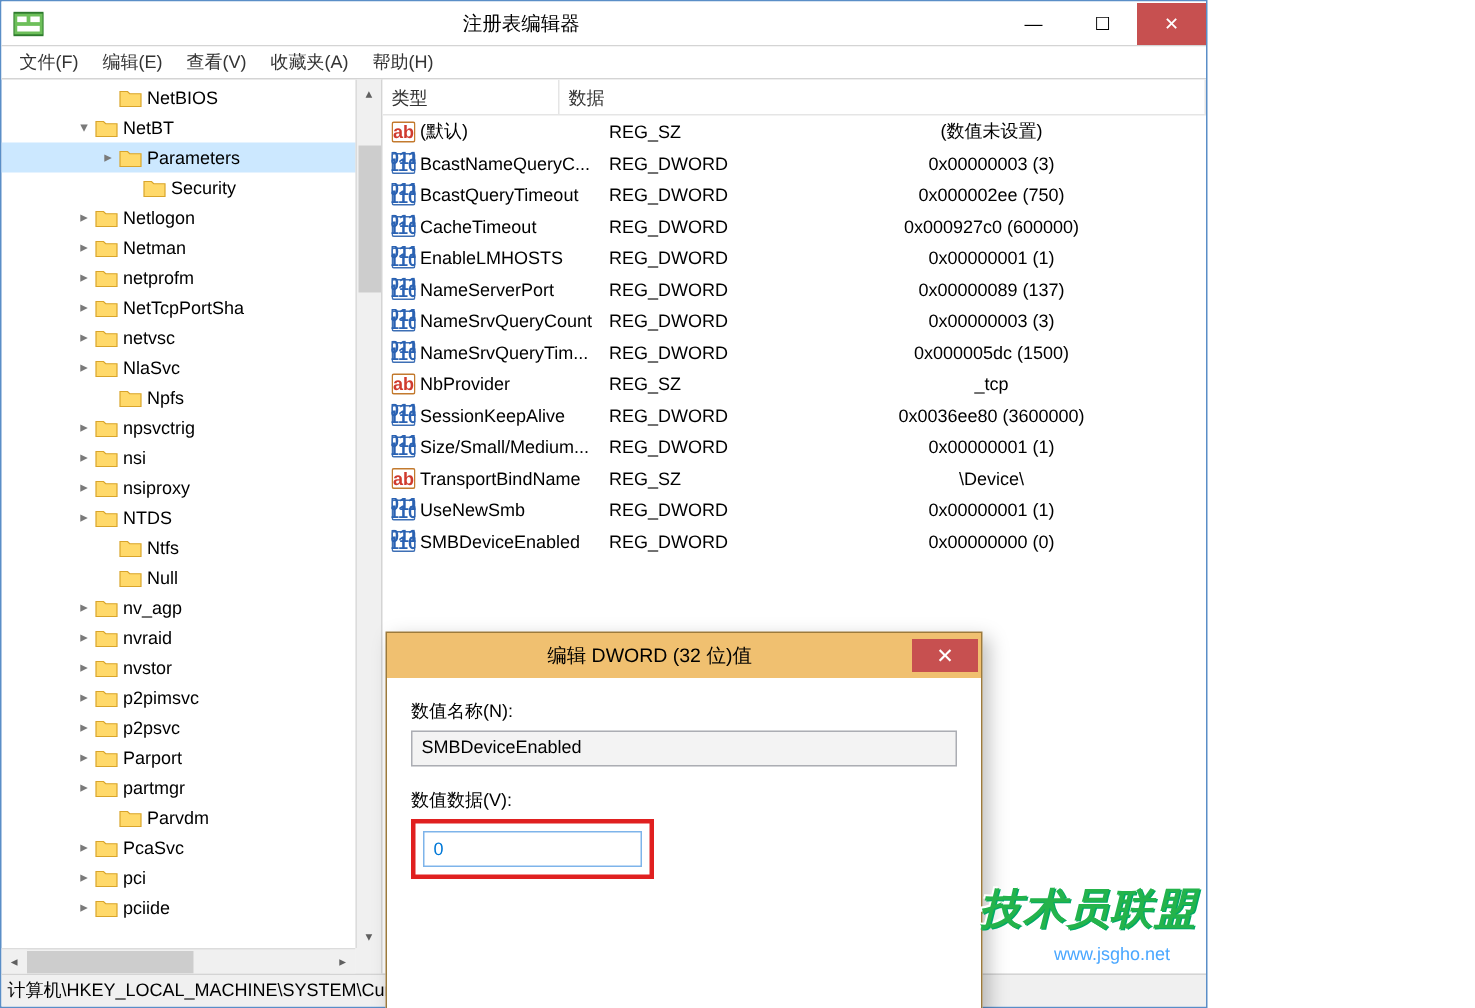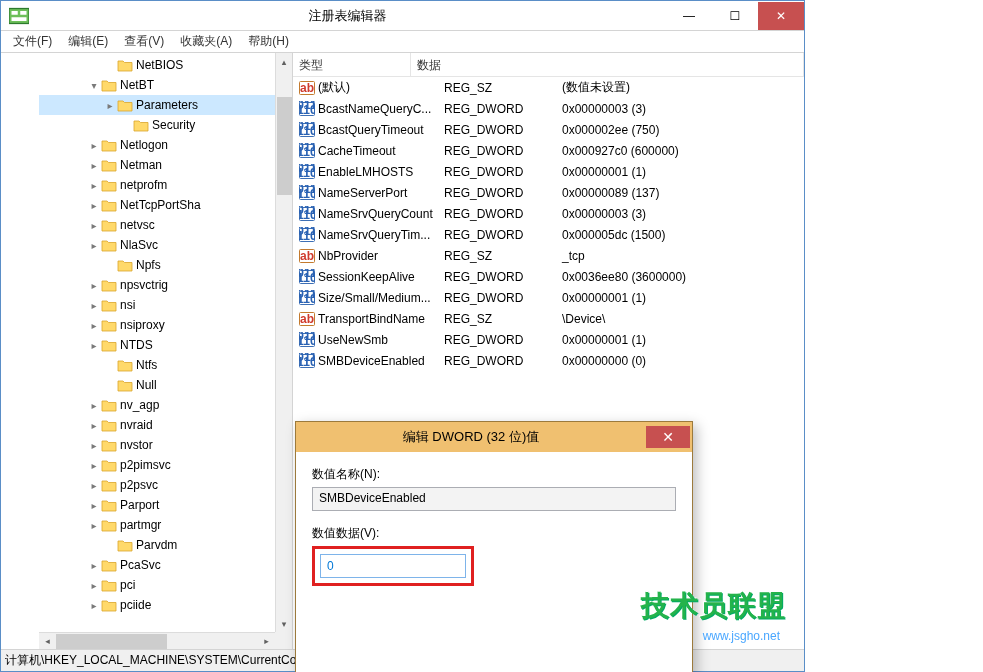--- a/index.html
+++ b/index.html
@@ -10,21 +10,21 @@
 .titlebar { height: 30px; background: #fff; display: flex; align-items: center; border-bottom: 1px solid #d4d4d4; }
 .titlebar .app-icon { width: 20px; height: 20px; margin-left: 8px; }
 .titlebar .title { flex: 1; text-align: center; font-size: 13px; color: #000; }
 .titlebar .win-controls { display: flex; }
 .titlebar .win-btn { width: 46px; height: 28px; display: flex; align-items: center; justify-content: center; color: #000; }
 .titlebar .win-btn.close { background: #c75050; color: #fff; width: 46px; }
 
 .menubar { height: 22px; display: flex; align-items: center; padding: 0 4px; background: #fff; border-bottom: 1px solid #d4d4d4; }
 .menubar .menu-item { padding: 2px 8px; color: #333; }
 
-.content { flex: 1; display: flex; min-height: 0; position: relative; margin-left: 38px; }
+.content { flex: 1; display: flex; min-height: 0; position: relative; }
 
 .tree-pane { width: 254px; border-right: 1px solid #d4d4d4; overflow: hidden; position: relative; }
 .tree-scroll { position: absolute; inset: 0; overflow: hidden; }
 .tree { padding-top: 2px; }
 .tree-row { display: flex; align-items: center; height: 20px; white-space: nowrap; }
 .tree-row.selected { background: #cce8ff; }
 .tree-row .expander { width: 14px; text-align: center; color: #7a7a7a; font-size: 10px; }
 .tree-row .folder-icon { width: 16px; height: 14px; margin-right: 3px; }
 .tree-row .label { color: #000; }
 .tree-row .spacer { display: inline-block; }
@@ -46,21 +46,21 @@
 .list-header .col { padding: 4px 6px; color: #333; border-right: 1px solid #e5e5e5; }
 .col-name { width: 145px; }
 .col-type { width: 118px; }
 .col-data { flex: 1; }
 
 .list-rows { }
 .list-row { display: flex; height: 21px; align-items:center; }
 .list-row .cell { padding: 0 6px; overflow:hidden; text-overflow:ellipsis; white-space:nowrap; }
 .list-row .cell-name { width:145px; display:flex; align-items:center; gap:3px; }
 .list-row .cell-type { width:118px; }
-.list-row .cell-data { flex:1; }
+.list-row .cell-data { flex:1;text-align:center; }
 
 .val-icon { width:16px; height:16px; flex-shrink:0; }
 
 .statusbar { height: 22px; border-top: 1px solid #d4d4d4; display:flex; align-items:center; padding: 0 4px; background:#f0f0f0; color:#000; }
 
 
 .dialog { position: absolute; left: 256px; top: 368px; width: 398px; height: 255px; background: #fff; border: 1px solid #9c7a3c; box-shadow: 4px 4px 12px rgba(0,0,0,.25); }
 .dialog .dlg-title { height: 30px; background: #f0c070; display:flex; align-items:center; }
 .dialog .dlg-title .t { flex:1; text-align:center; color:#000; font-size:13px; }
 .dialog .dlg-close { width:44px; height:22px; background:#c75050; color:#fff; display:flex; align-items:center; justify-content:center; margin-right:2px; font-size:14px; }
@@ -72,21 +72,21 @@
 .dialog .val-input { width:146px; height:24px; border:1px solid #7eb4ea; padding:3px 6px; color:#0078d7; background:#fff; }
 .dialog .hl-box { border: 3px solid #e02020; padding: 5px; display:inline-block; }
 .dialog fieldset { border:1px solid #d0d0d0; padding: 6px 10px 10px 10px; }
 .dialog legend { padding: 0 4px; }
 .dialog .radio-row { display:flex; align-items:center; gap:6px; margin: 4px 0; }
 .dialog .radio { width:13px; height:13px; border-radius:50%; border:1px solid #707070; display:inline-flex; align-items:center; justify-content:center; }
 .dialog .radio.checked::after { content:""; width:6px; height:6px; border-radius:50%; background:#222; }
 .dialog .dlg-buttons { display:flex; justify-content:flex-end; gap:10px; padding: 0 16px 14px 16px; }
 .dialog .btn { width: 82px; height: 24px; border:1px solid #acacac; background:#e9e9e9; display:flex; align-items:center; justify-content:center; }
 
-.watermark { position:absolute; right: 18px; bottom: 24px; font-size: 28px; font-weight: 900; color: #24b34b; text-shadow: 1px 1px 0 #0a6, -1px -1px 0 #fff; letter-spacing: 1px; pointer-events:none; }
+.watermark { position:absolute; right: 6px; bottom: 24px; font-size: 28px; font-weight: 900; font-style: italic; color: #24b34b; text-shadow: 1px 1px 0 #0a6, -1px -1px 0 #fff; letter-spacing: 1px; pointer-events:none; }
 .watermark2 { position:absolute; right: 24px; bottom: 6px; font-size: 12px; color:#4aa7ff; pointer-events:none; }
 </style>
 </head>
 <body>
 
 <svg width="0" height="0" style="position:absolute">
   <defs>
     <g id="folder">
       <path d="M1 3 h5 l1.5 1.5 H15 V13 H1 Z" fill="#ffd96a" stroke="#d9a52b" stroke-width="0.8"></path>
     </g>

